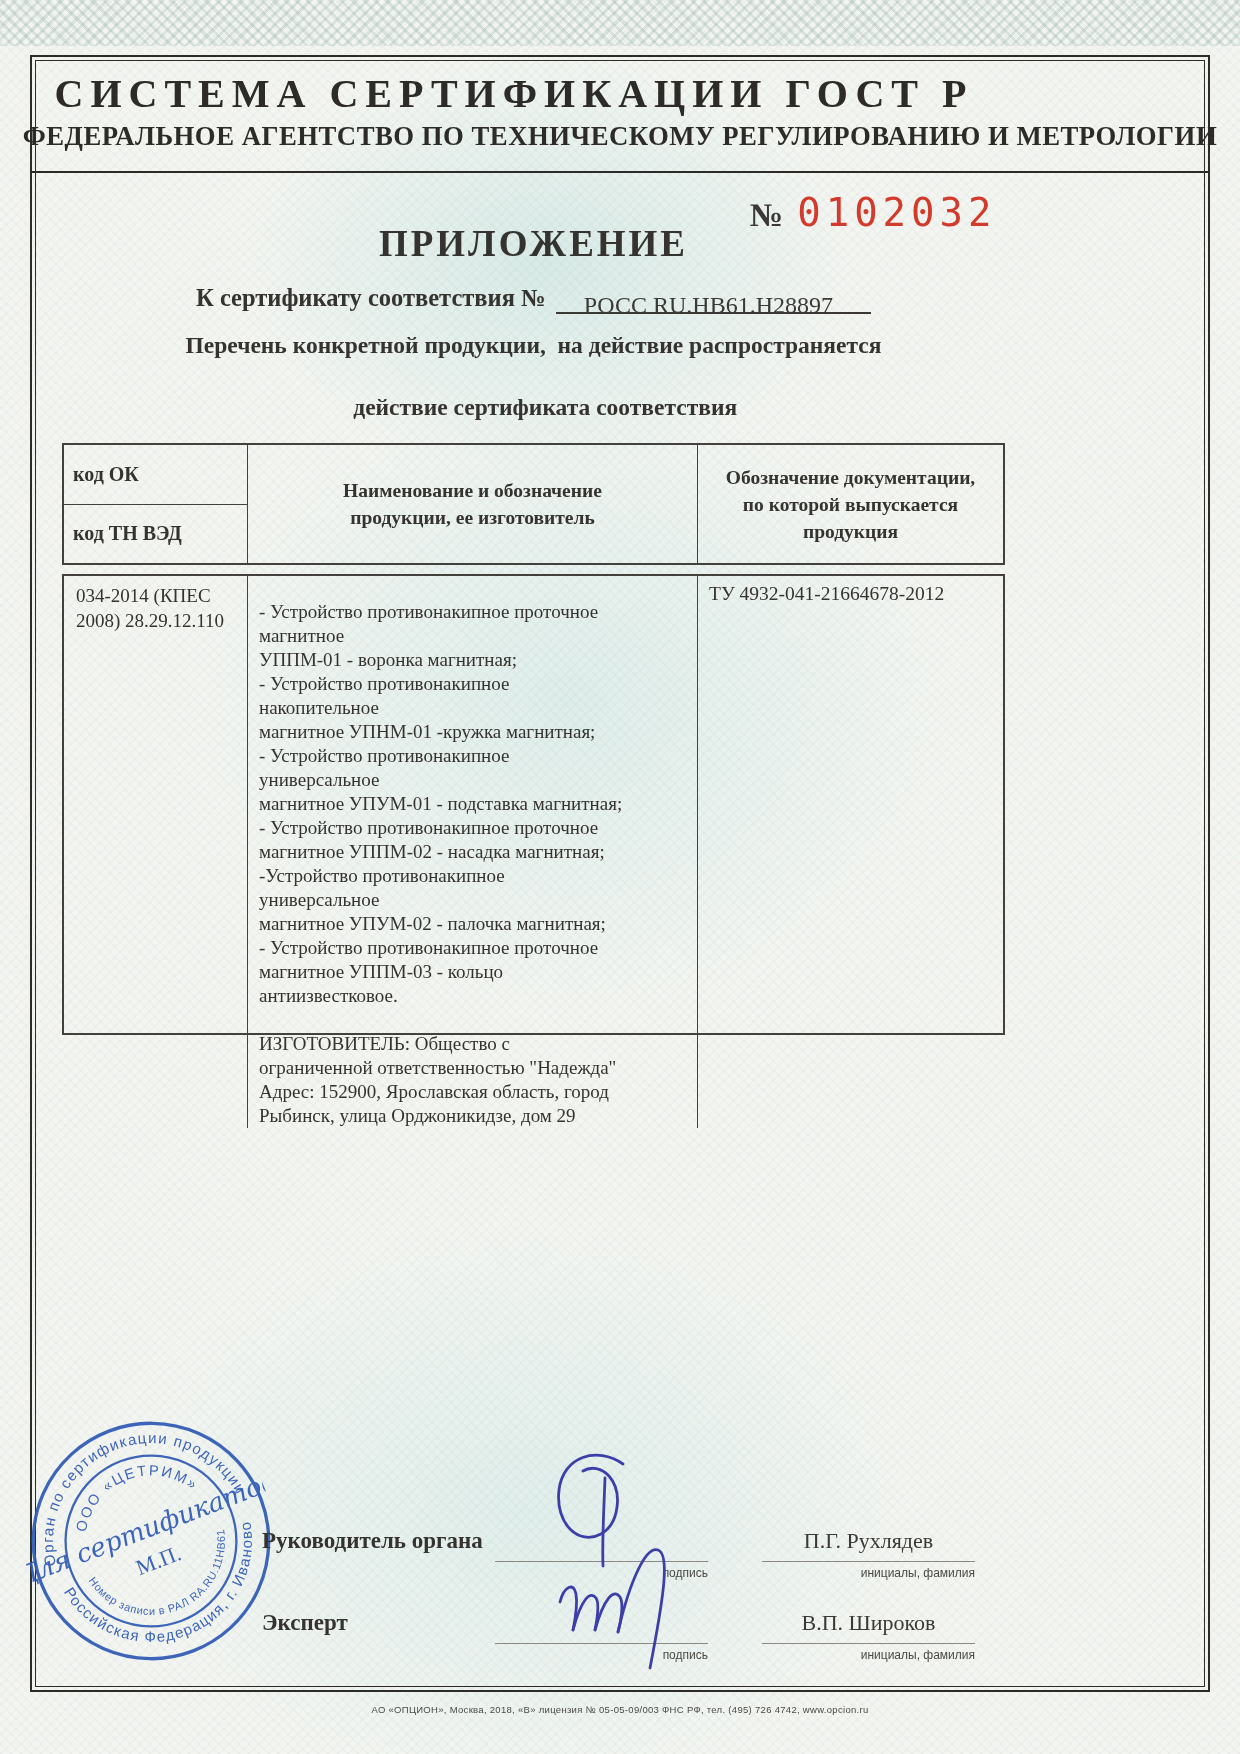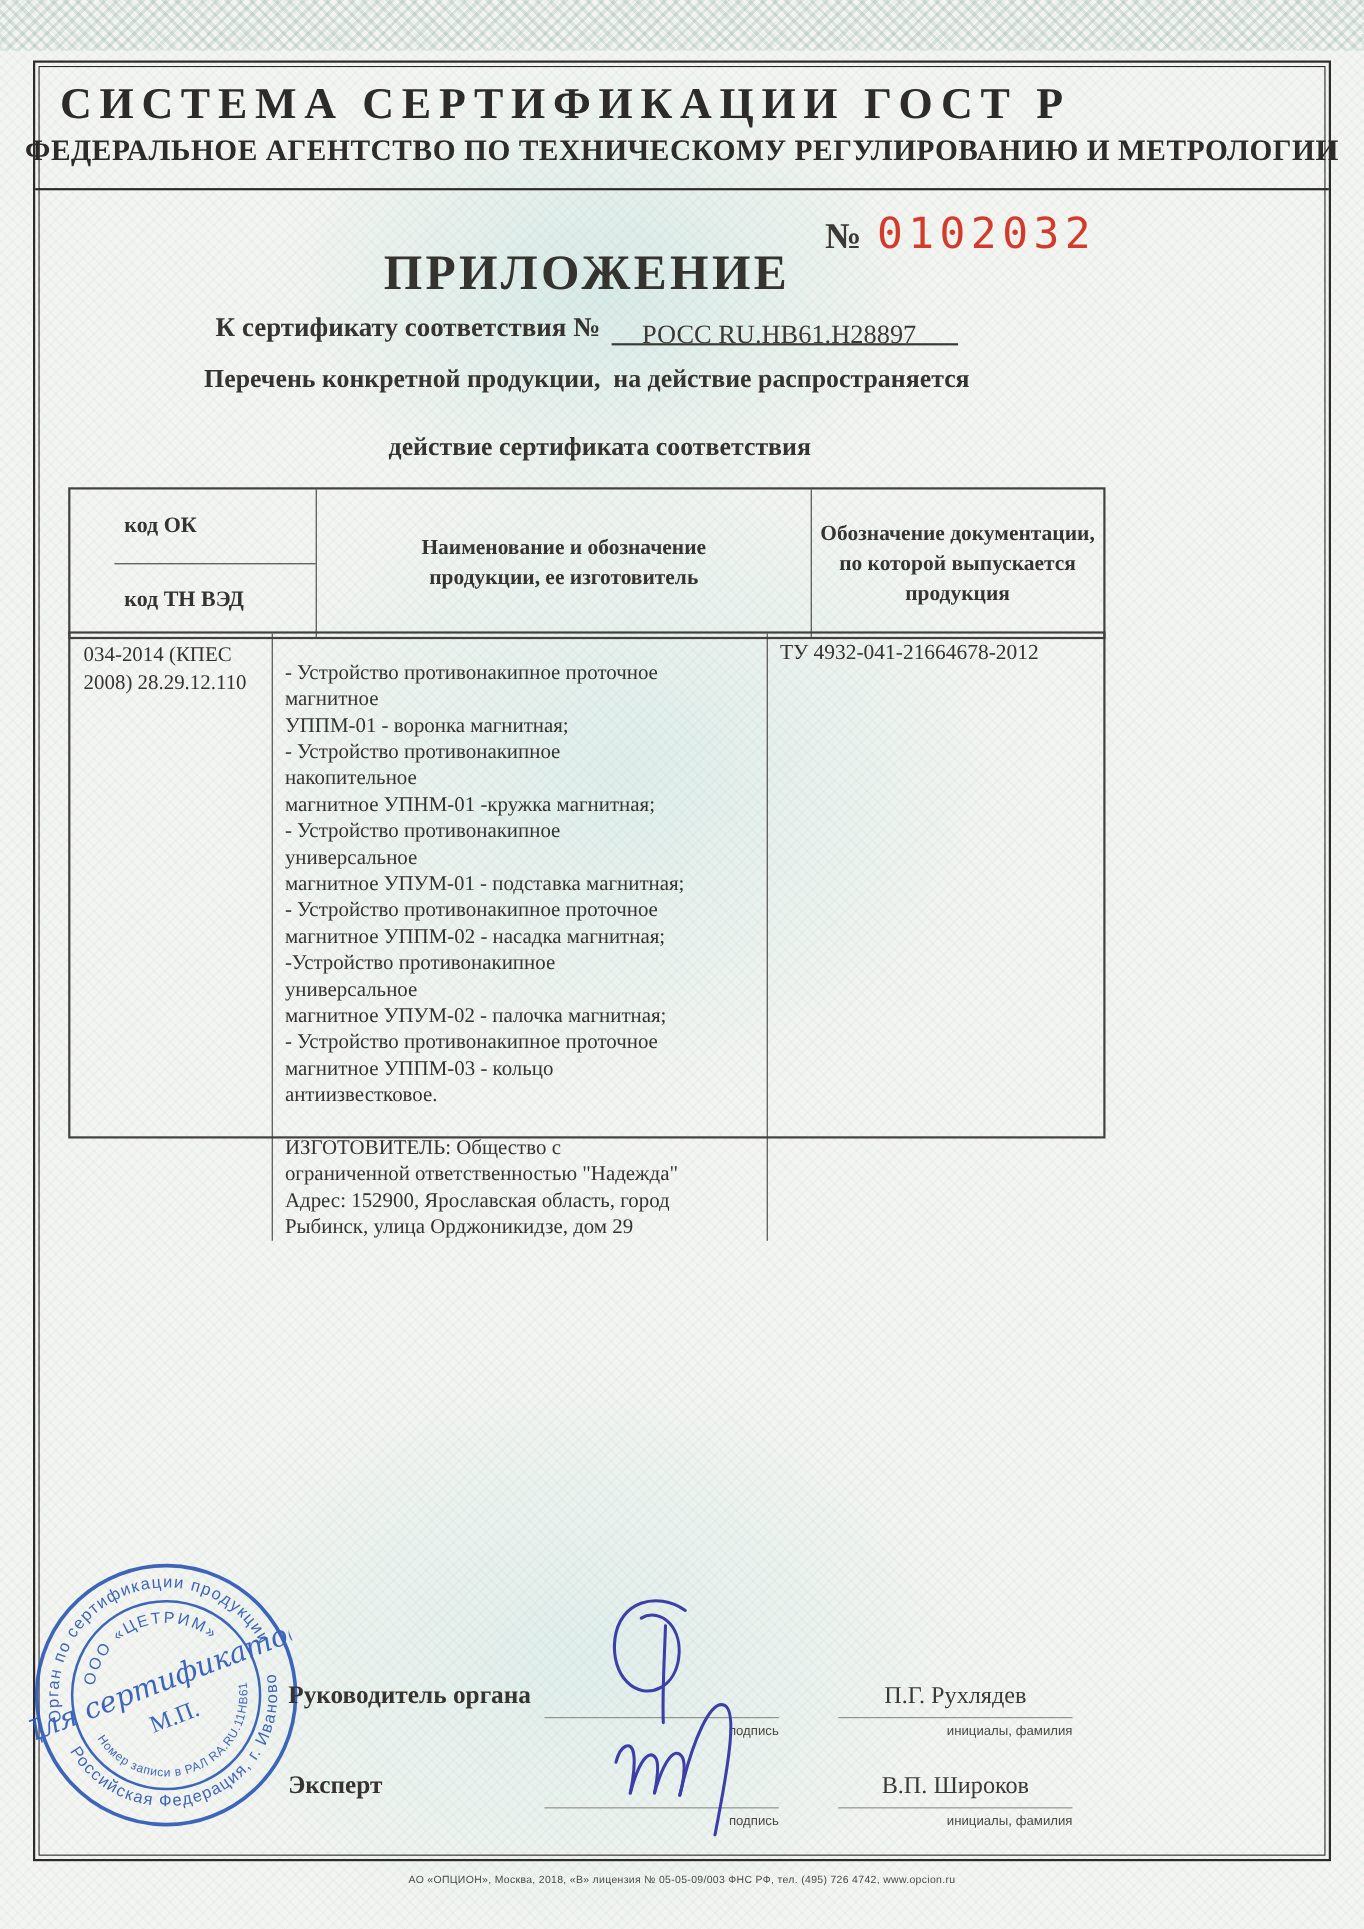--- a/index.html
+++ b/index.html
@@ -33,34 +33,34 @@
   .hdr1 { position:absolute; left:0; width:1028px; top:70px; text-align:center;
           font-size:40px; font-weight:bold; letter-spacing:7px; color:#2c2b28; }
   .hdr2 { position:absolute; left:0; width:1240px; top:121px; text-align:center;
           font-size:27px; font-weight:bold; letter-spacing:0.5px; color:#2c2b28; transform:scaleX(0.99); }
 
   .formnum { position:absolute; left:750px; top:190px; display:flex; align-items:baseline; }
   .formnum .no { font-size:33px; color:#3a3935; font-weight:bold; margin-right:14px; }
   .formnum .digits { font-family:"DejaVu Sans Mono", monospace; font-size:39px; letter-spacing:5px; color:#d23b2c; }
 
   .doc-title { position:absolute; left:62px; width:943px; top:222px; text-align:center;
-               font-size:45px; font-weight:bold; letter-spacing:3px; color:#34332f; }
+               font-size:37px; font-weight:bold; letter-spacing:3px; color:#34332f; }
 
   .cert-row { position:absolute; left:62px; width:943px; top:284px; text-align:center;
               font-size:24.5px; color:#34332f; }
   .cert-row .lbl { font-weight:bold; }
   .cert-value-wrap { display:inline-block; border-bottom:2px solid #3a3935; padding:0 38px 0 28px; margin-left:10px; }
   .cert-value-wrap .val { display:inline-block; transform:translateY(7px); font-size:24px; font-weight:normal; color:#3a3935; }
 
   .subtitle { position:absolute; left:62px; width:943px; top:330px; text-align:center;
               font-size:23.5px; font-weight:bold; color:#34332f; line-height:31px; white-space:pre; }
 
   .tbl { position:absolute; left:62px; width:943px; border:2px solid #42413d; box-sizing:border-box;
          display:grid; grid-template-columns:183px 450px 1fr; color:#34332f; }
-  .tbl-head { top:443px; height:138px;padding-left:40px; }
+  .tbl-head { top:443px; height:122px; }
   .tbl-body { top:574px; height:461px; }
   .cell { box-sizing:border-box; }
   .cell + .cell { border-left:1.5px solid #42413d; }
 
   .head-col1 { display:flex; flex-direction:column; }
   .head-col1 .half { flex:1; display:flex; align-items:center; padding-left:9px;
                      font-size:20px; font-weight:bold; }
   .head-col1 .half.top { border-bottom:1.5px solid #42413d; }
   .head-mid, .head-right { display:flex; align-items:center; justify-content:center; text-align:center;
                            font-size:19.5px; font-weight:bold; line-height:27px; white-space:pre-line; }

